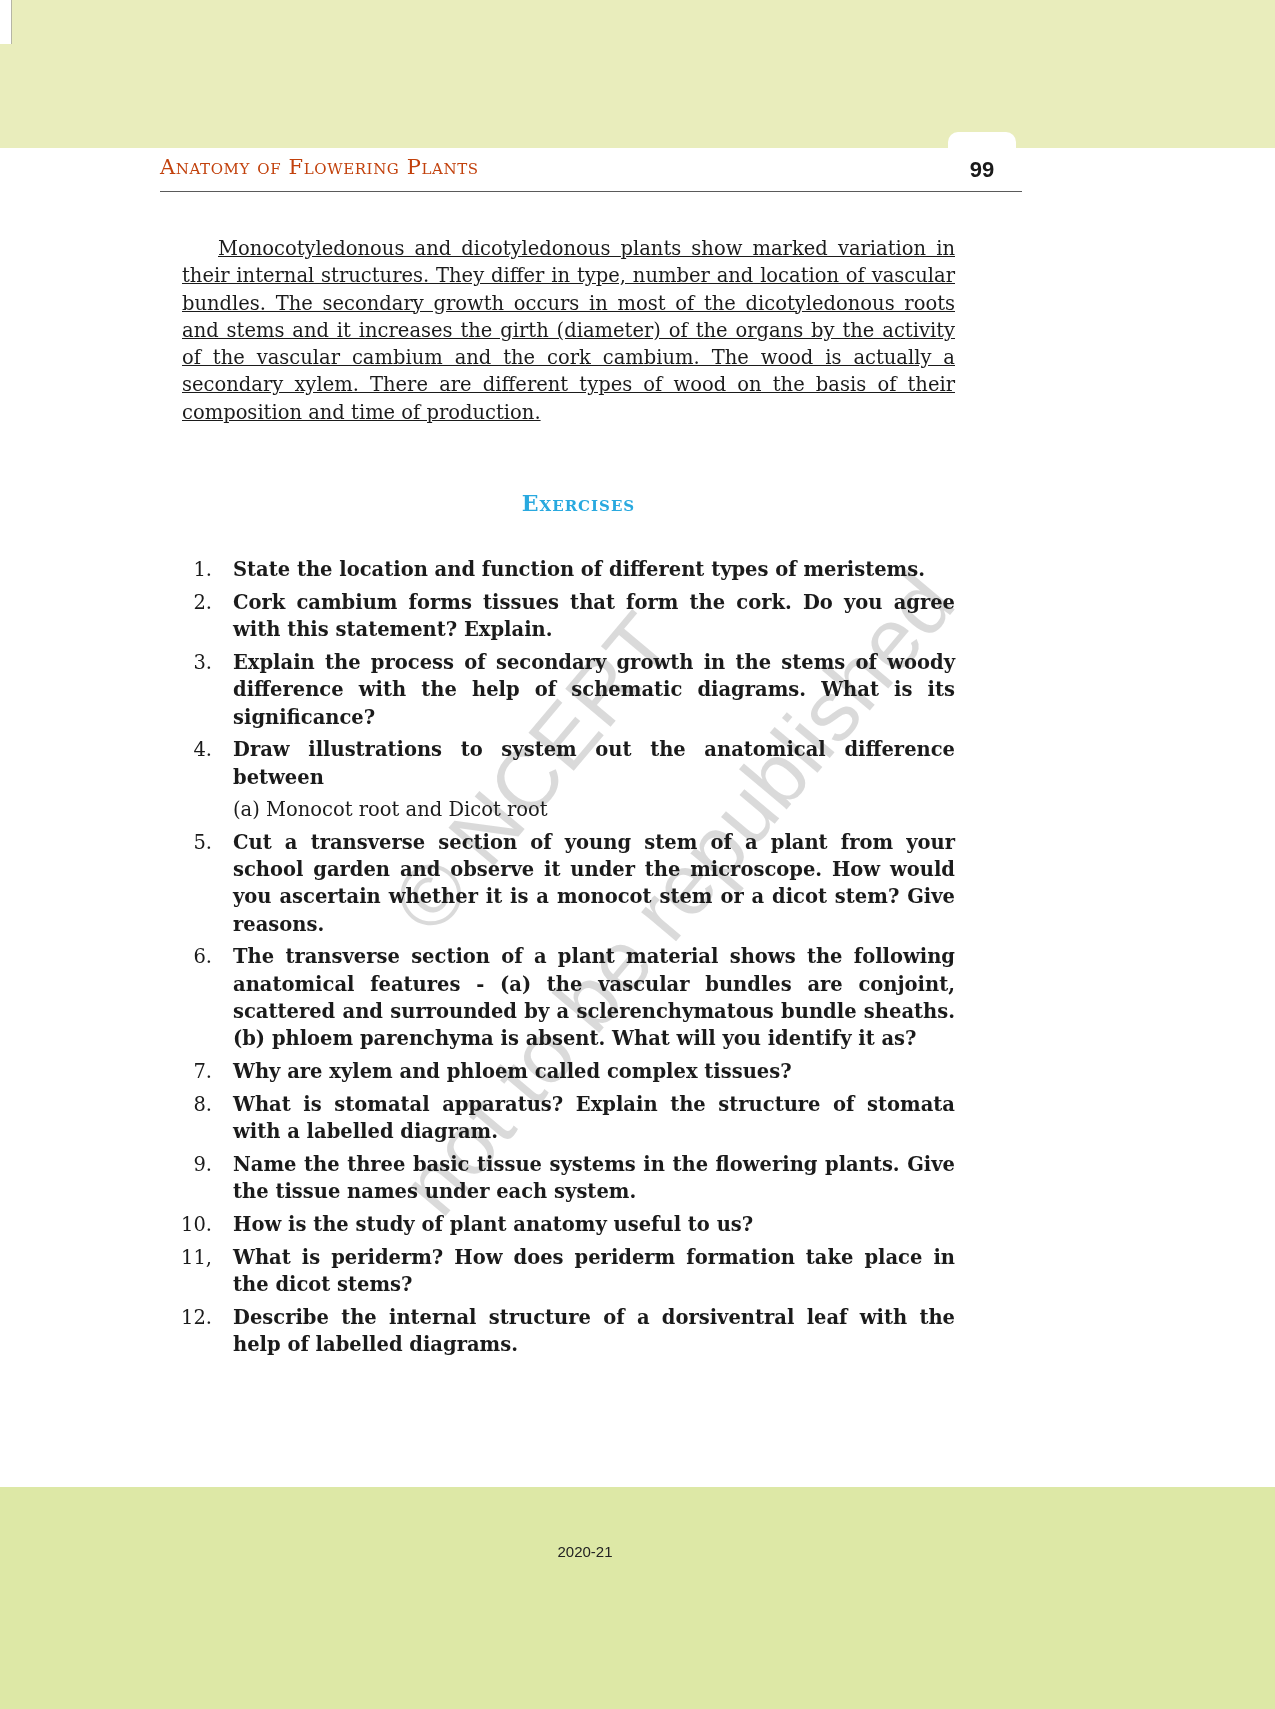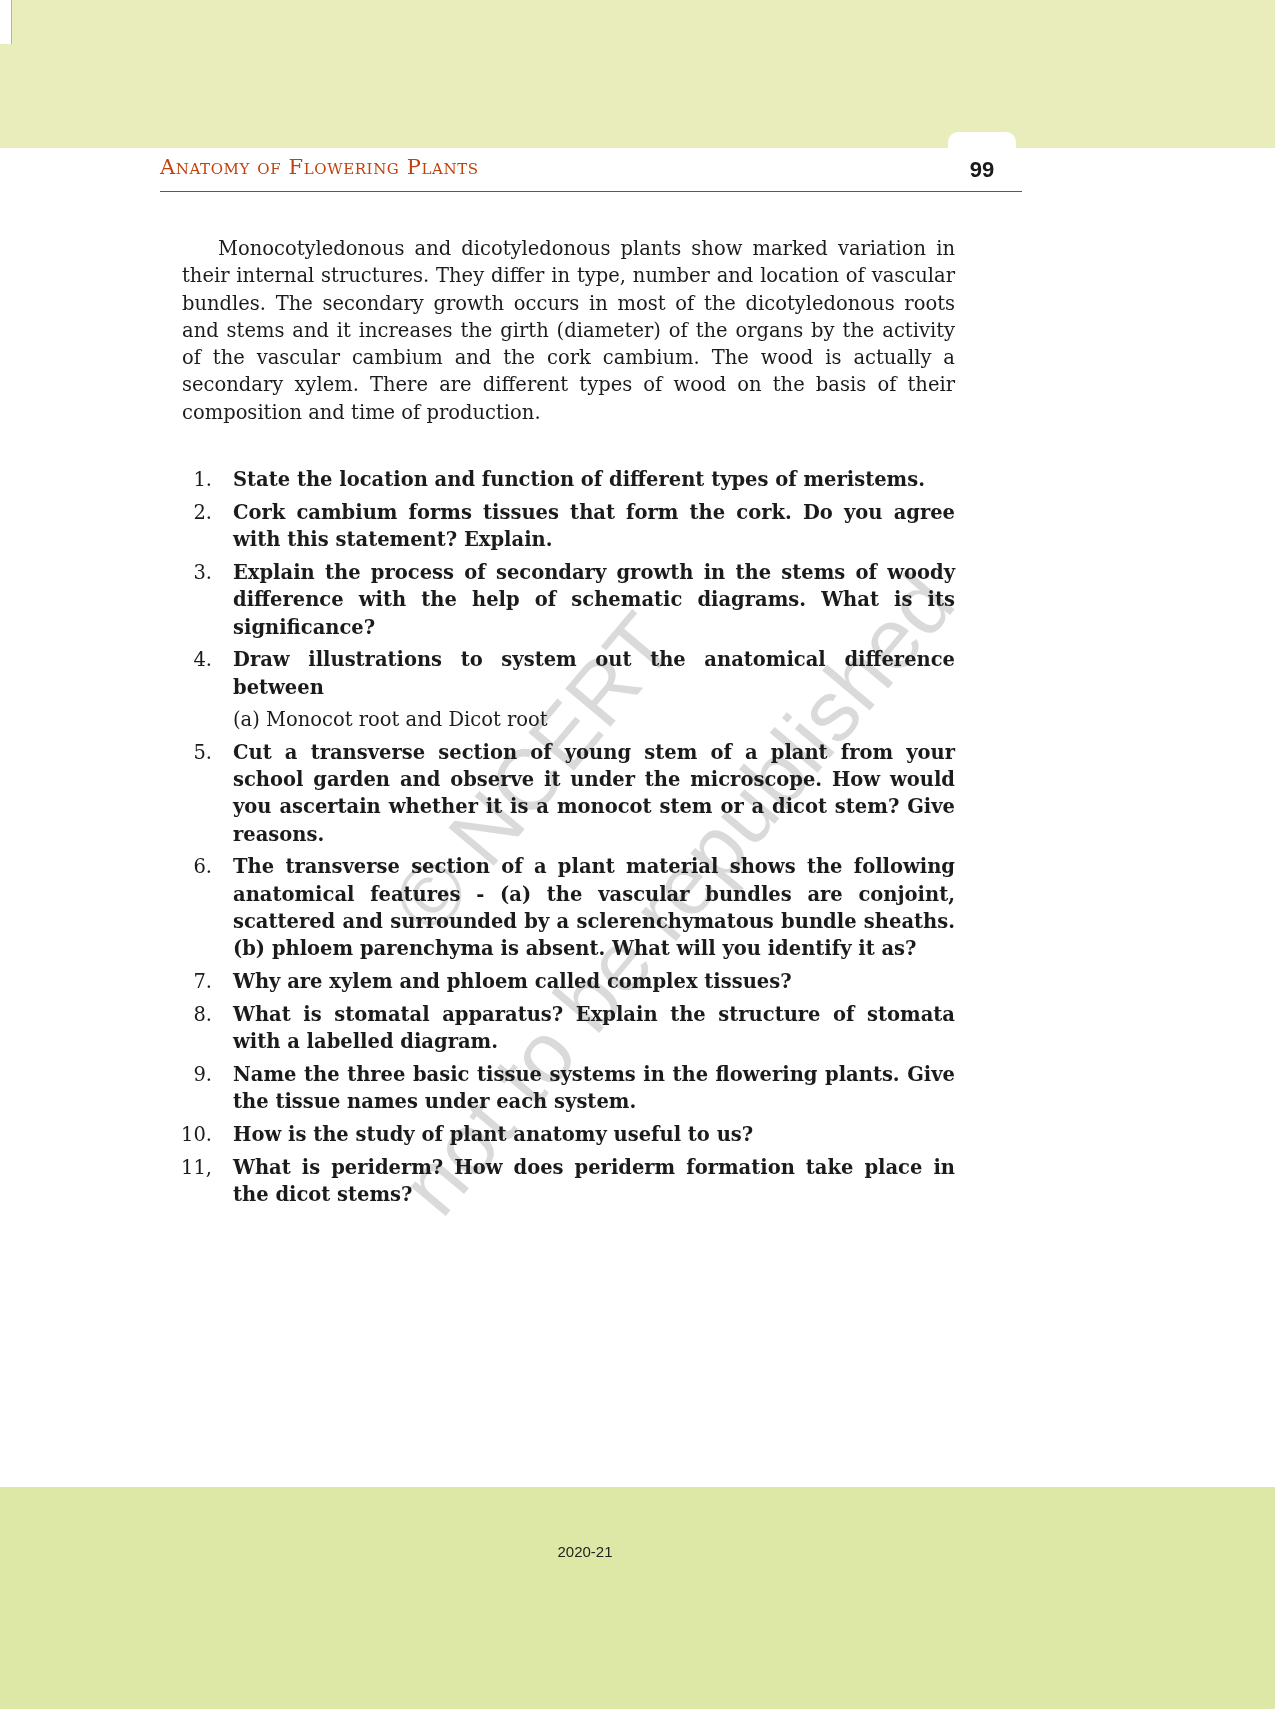--- a/index.html
+++ b/index.html
@@ -61,21 +61,21 @@
     opacity:0.45;
     pointer-events:none;
     white-space:nowrap;
   }
 
   
   .content { position:absolute; top:190px; left:0; width:100%; z-index:2; }
   .intro {
     margin:45px 320px 0 182px;
     text-align:justify; text-indent:36px;
-    font-size:19.5px; line-height:27.3px;
+    font-size:19.5px; line-height:27.3px;text-decoration:underline;
   }
   .exercises-heading {
     margin:64px 300px 0 182px;
     text-align:center;
     font-variant:small-caps; font-weight:bold;
     font-size:22px; letter-spacing:1px;
     color:var(--heading-blue, #29a9df);
   }
   .ex-list { margin:40px 320px 0 160px; font-size:19.5px; line-height:27.3px; }
   .ex-row { display:flex; margin-bottom:5.5px; }
@@ -117,20 +117,21 @@
 
   <div class="watermark">
     <div>© NCERT</div>
     <div>not to be republished</div>
   </div>
 
   <div class="content">
 
     <p class="intro">Monocotyledonous and dicotyledonous plants show marked variation in their internal structures. They differ in type, number and location of vascular bundles. The secondary growth occurs in most of the dicotyledonous roots and stems and it increases the girth (diameter) of the organs by the activity of the vascular cambium and the cork cambium. The wood is actually a secondary xylem. There are different types of wood on the basis of their composition and time of production.</p>
 
+    <h2 class="exercises-heading">Exercises</h2>
 
     <div class="ex-list">
 
       <div class="ex-row">
         <span class="ex-num">1.</span>
         <div class="ex-body">
             <div class="ex-text">State the location and function of different types of meristems.</div>
           </div>
       </div>
 
@@ -198,20 +199,26 @@
           </div>
       </div>
 
       <div class="ex-row">
         <span class="ex-num">11,</span>
         <div class="ex-body">
             <div class="ex-text">What is periderm? How does periderm formation take place in the dicot stems?</div>
           </div>
       </div>
 
+      <div class="ex-row">
+        <span class="ex-num">12.</span>
+        <div class="ex-body">
+            <div class="ex-text">Describe the internal structure of a dorsiventral leaf with the help of labelled diagrams.</div>
+          </div>
+      </div>
 
     </div>
   </div>
 
   <div class="band-bottom">
     <div class="footer-text">2020-21</div>
   </div>
 
 </div>
 

